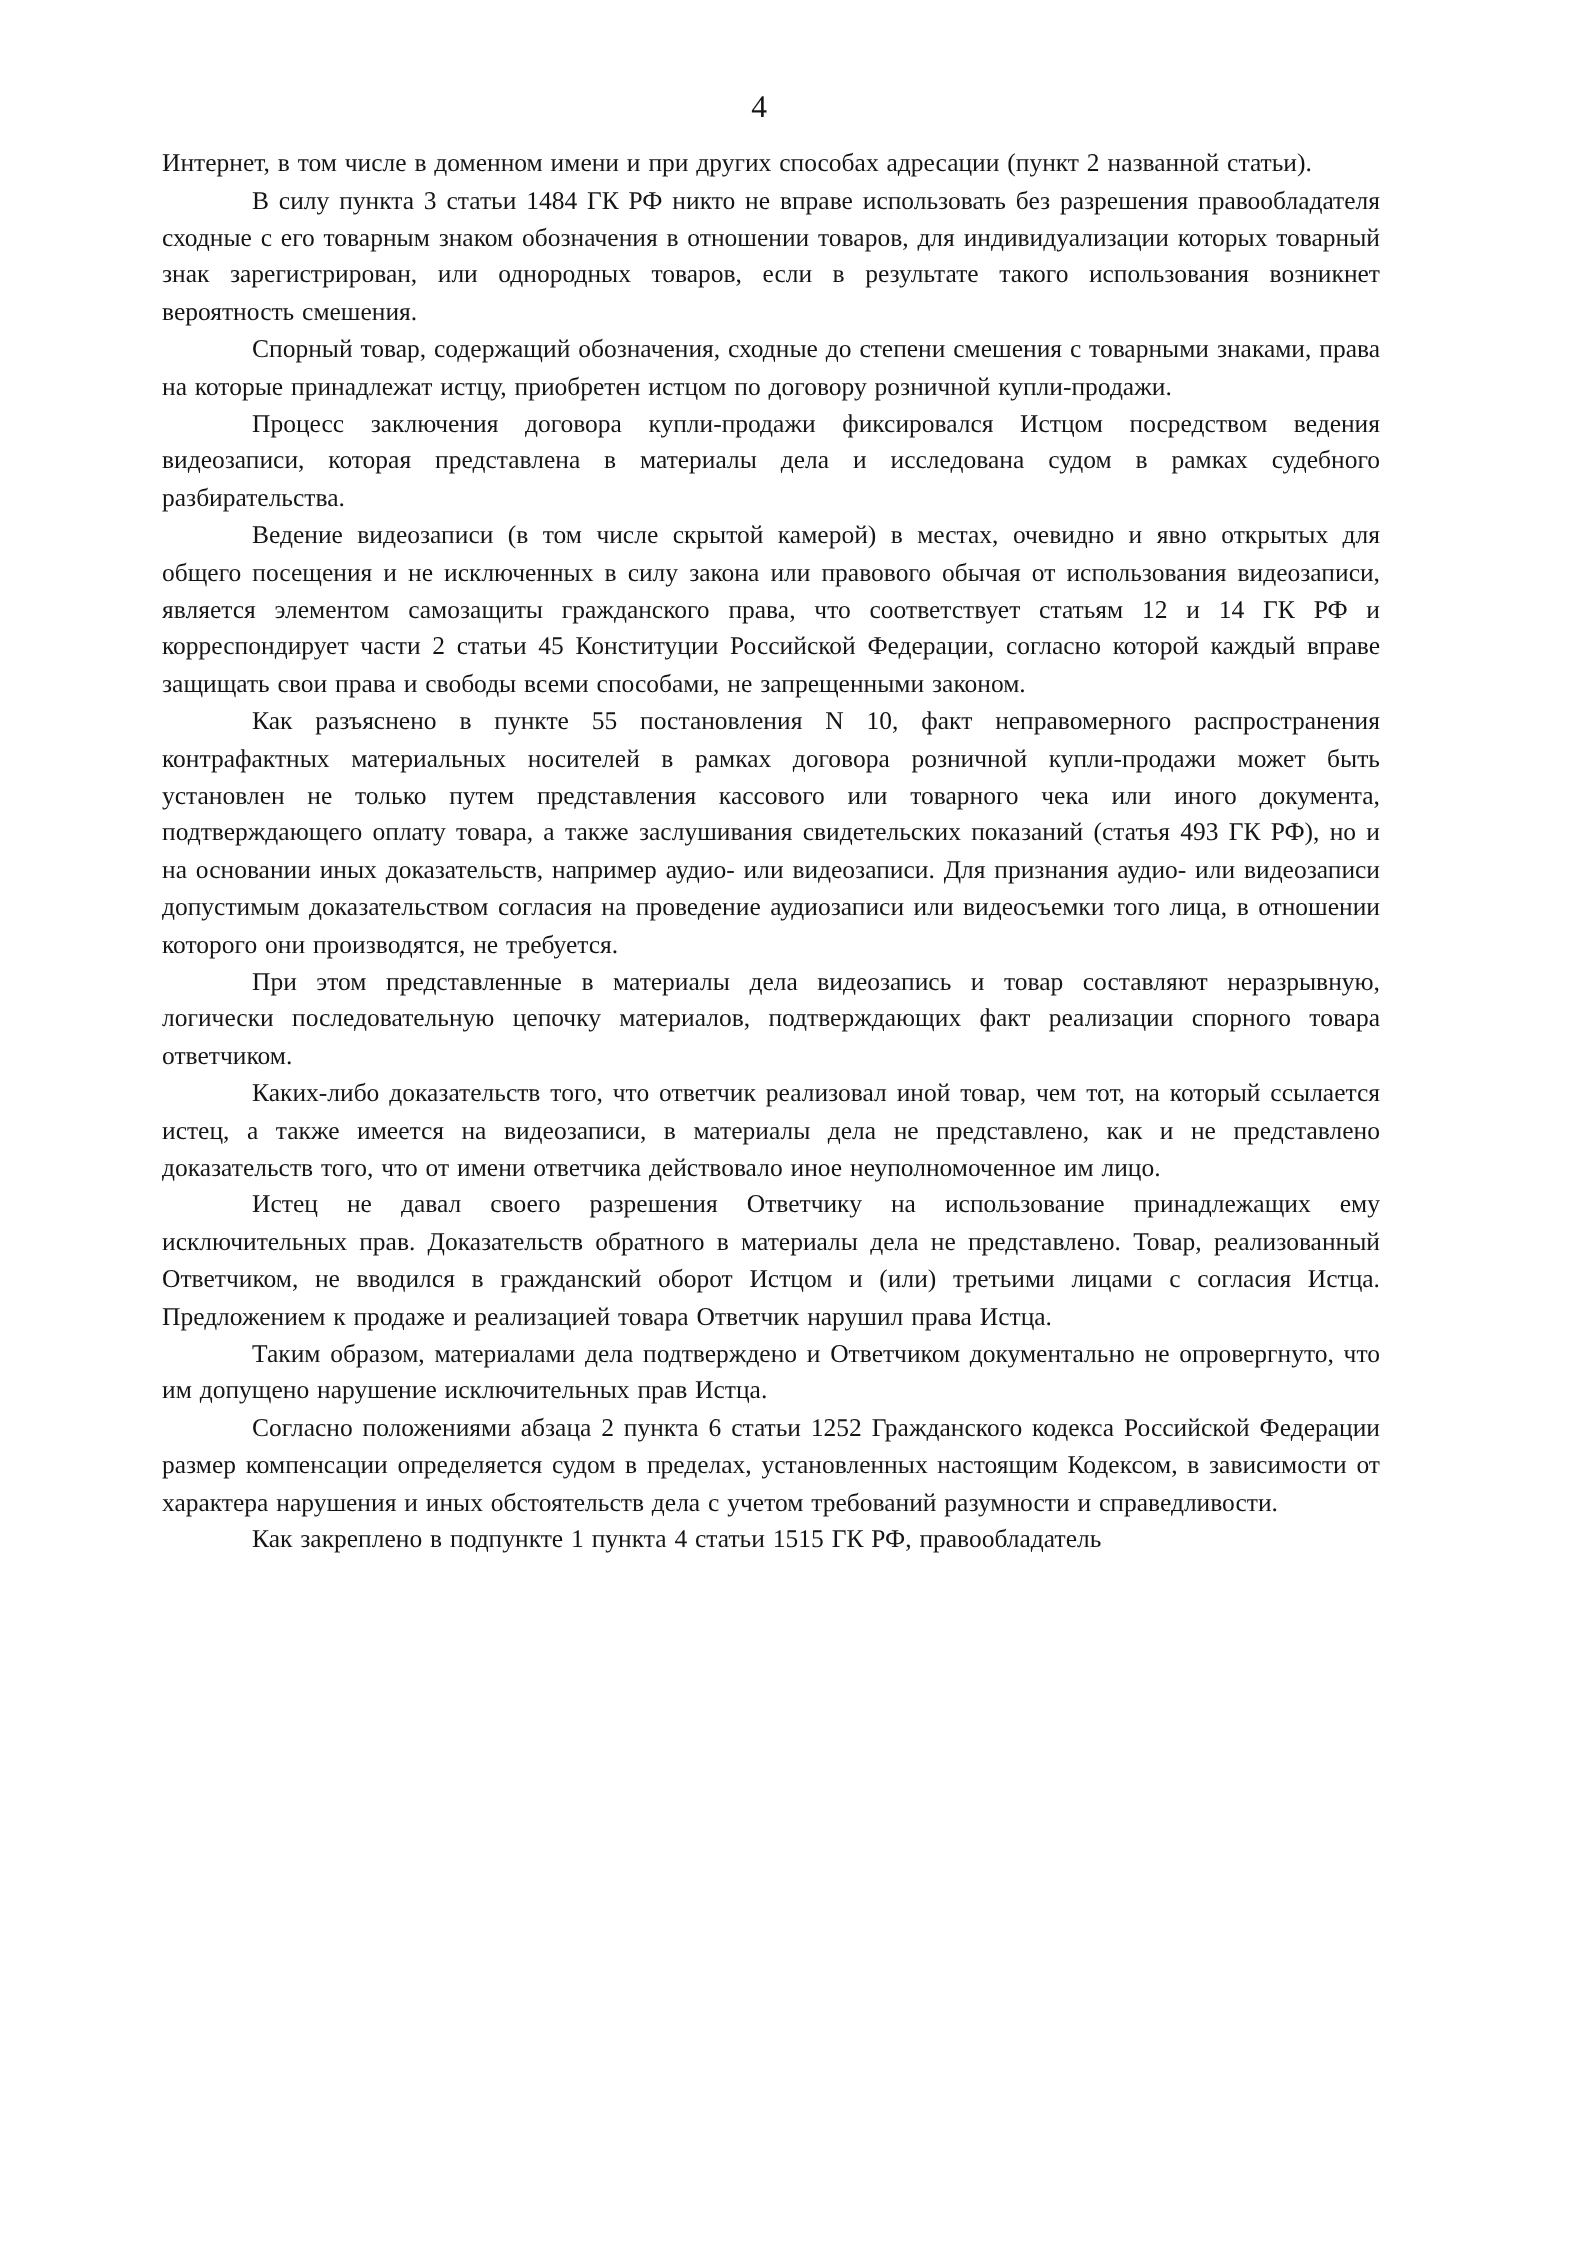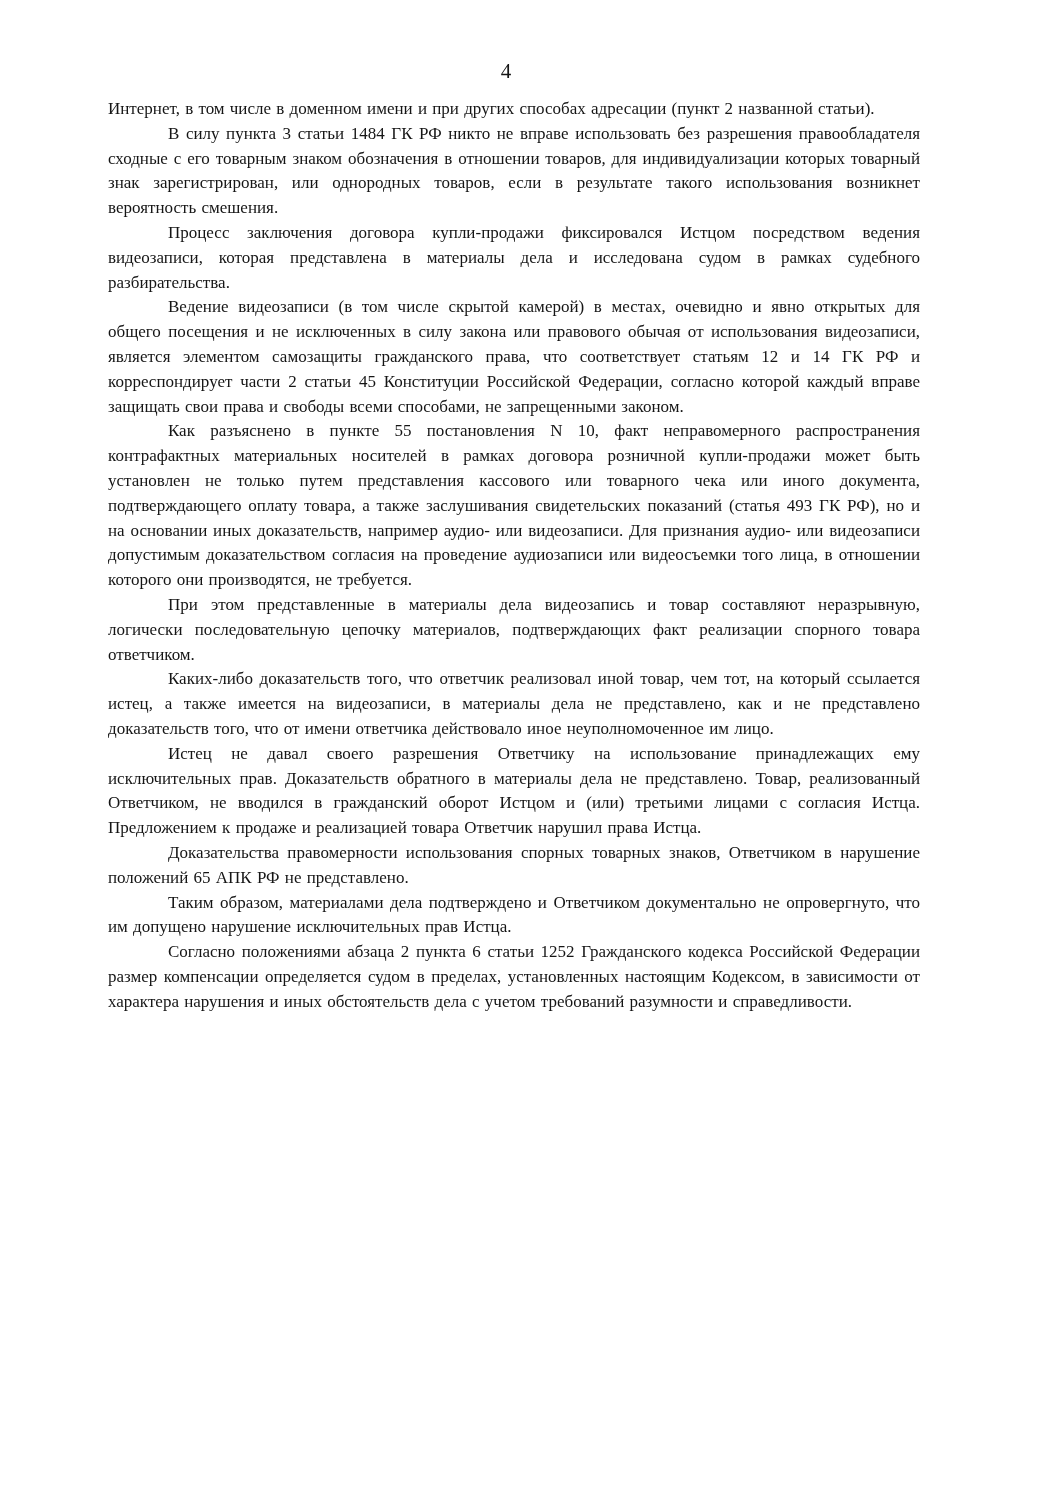--- a/index.html
+++ b/index.html
@@ -55,23 +55,24 @@
 </style>
 </head>
 <body>
 
 <div class="sheet">
   <div class="page-number">4</div>
 
   <div class="content">
     <p class="continuation">Интернет, в том числе в доменном имени и при других способах адресации (пункт 2 названной статьи).</p>
     <p>В силу пункта 3 статьи 1484 ГК РФ никто не вправе использовать без разрешения правообладателя сходные с его товарным знаком обозначения в отношении товаров, для индивидуализации которых товарный знак зарегистрирован, или однородных товаров, если в результате такого использования возникнет вероятность смешения.</p>
+    <p>Спорный товар, содержащий обозначения, сходные до степени смешения с товарными знаками, права на которые принадлежат истцу, приобретен истцом по договору розничной купли-продажи.</p>
     <p>Процесс заключения договора купли-продажи фиксировался Истцом посредством ведения видеозаписи, которая представлена в материалы дела и исследована судом в рамках судебного разбирательства.</p>
     <p>Ведение видеозаписи (в том числе скрытой камерой) в местах, очевидно и явно открытых для общего посещения и не исключенных в силу закона или правового обычая от использования видеозаписи, является элементом самозащиты гражданского права, что соответствует статьям 12 и 14 ГК РФ и корреспондирует части 2 статьи 45 Конституции Российской Федерации, согласно которой каждый вправе защищать свои права и свободы всеми способами, не запрещенными законом.</p>
     <p>Как разъяснено в пункте 55 постановления N 10, факт неправомерного распространения контрафактных материальных носителей в рамках договора розничной купли-продажи может быть установлен не только путем представления кассового или товарного чека или иного документа, подтверждающего оплату товара, а также заслушивания свидетельских показаний (статья 493 ГК РФ), но и на основании иных доказательств, например аудио- или видеозаписи. Для признания аудио- или видеозаписи допустимым доказательством согласия на проведение аудиозаписи или видеосъемки того лица, в отношении которого они производятся, не требуется.</p>
     <p>При этом представленные в материалы дела видеозапись и товар составляют неразрывную, логически последовательную цепочку материалов, подтверждающих факт реализации спорного товара ответчиком.</p>
     <p>Каких-либо доказательств того, что ответчик реализовал иной товар, чем тот, на который ссылается истец, а также имеется на видеозаписи, в материалы дела не представлено, как и не представлено доказательств того, что от имени ответчика действовало иное неуполномоченное им лицо.</p>
     <p>Истец не давал своего разрешения Ответчику на использование принадлежащих ему исключительных прав. Доказательств обратного в материалы дела не представлено. Товар, реализованный Ответчиком, не вводился в гражданский оборот Истцом и (или) третьими лицами с согласия Истца. Предложением к продаже и реализацией товара Ответчик нарушил права Истца.</p>
-    <p>Доказательства правомерности использования спорных товарных знаков, Ответчиком в нарушение положений 65 АПК РФ не представлено.</p>
     <p>Таким образом, материалами дела подтверждено и Ответчиком документально не опровергнуто, что им допущено  нарушение исключительных прав Истца.</p>
     <p>Согласно положениями абзаца 2 пункта 6 статьи 1252 Гражданского кодекса Российской Федерации размер компенсации определяется судом в пределах, установленных настоящим Кодексом, в зависимости от характера нарушения и иных обстоятельств дела с учетом требований разумности и справедливости.</p>
+    <p>Как закреплено в подпункте 1 пункта 4 статьи 1515 ГК РФ, правообладатель</p>
   </div>
 </div>
 
 </body></html>

